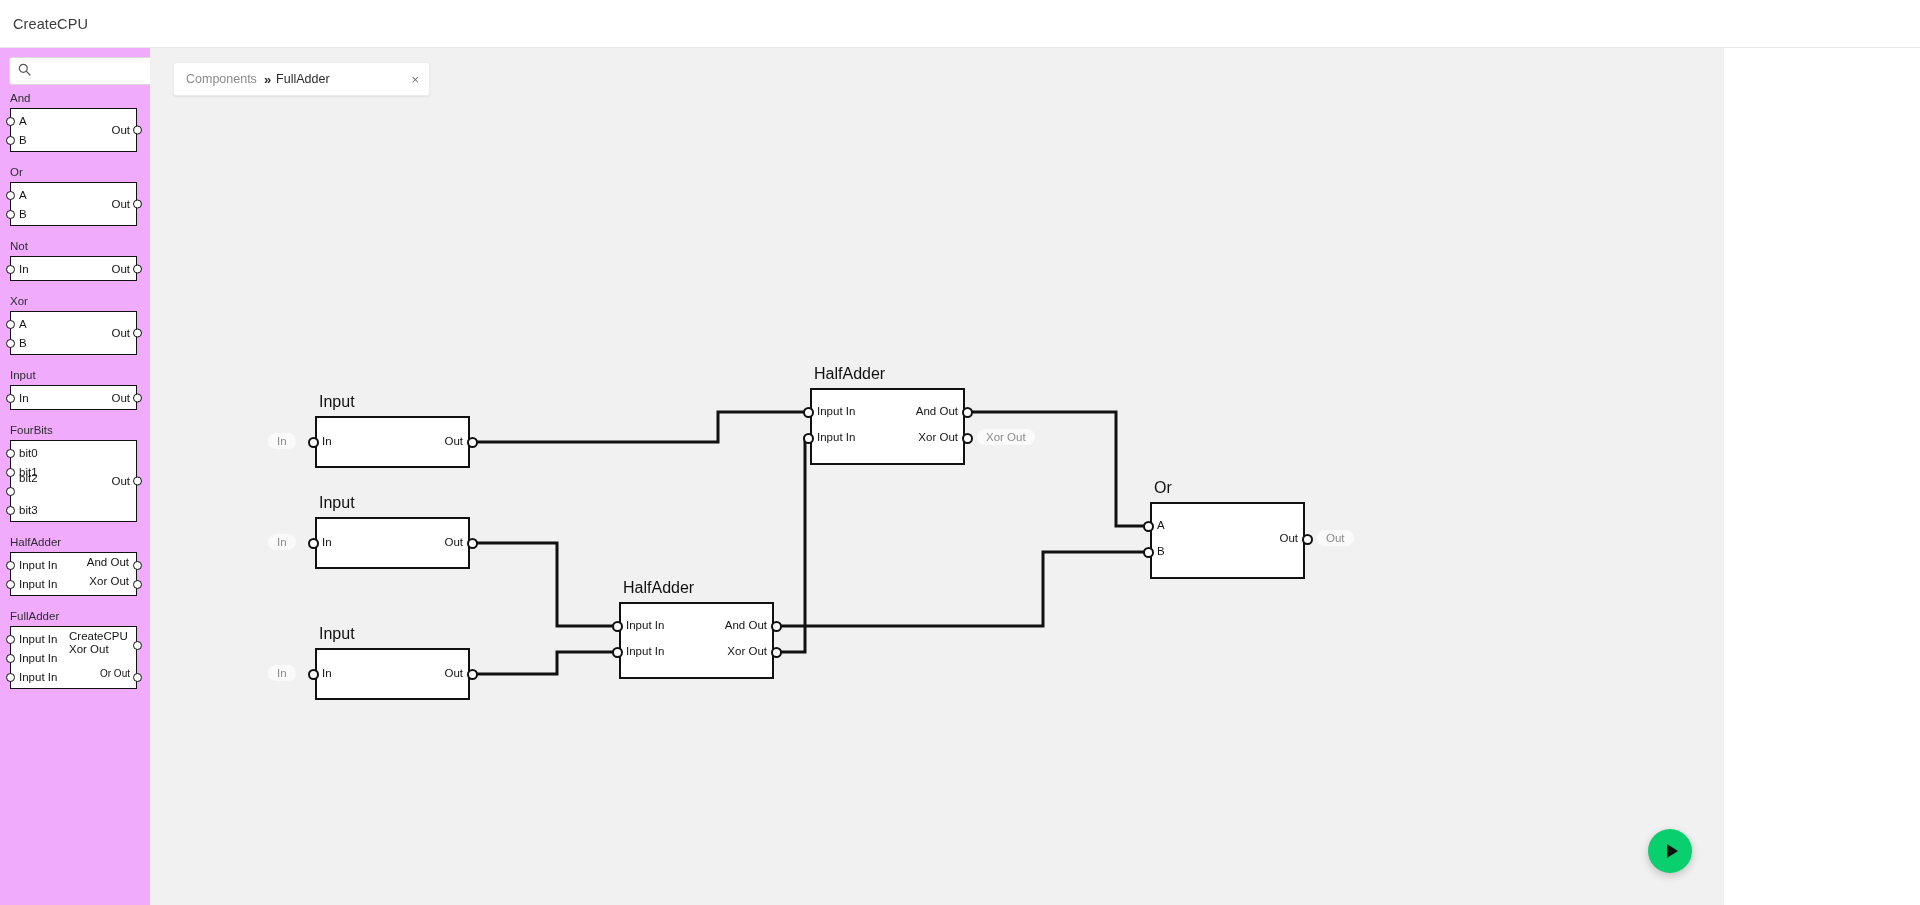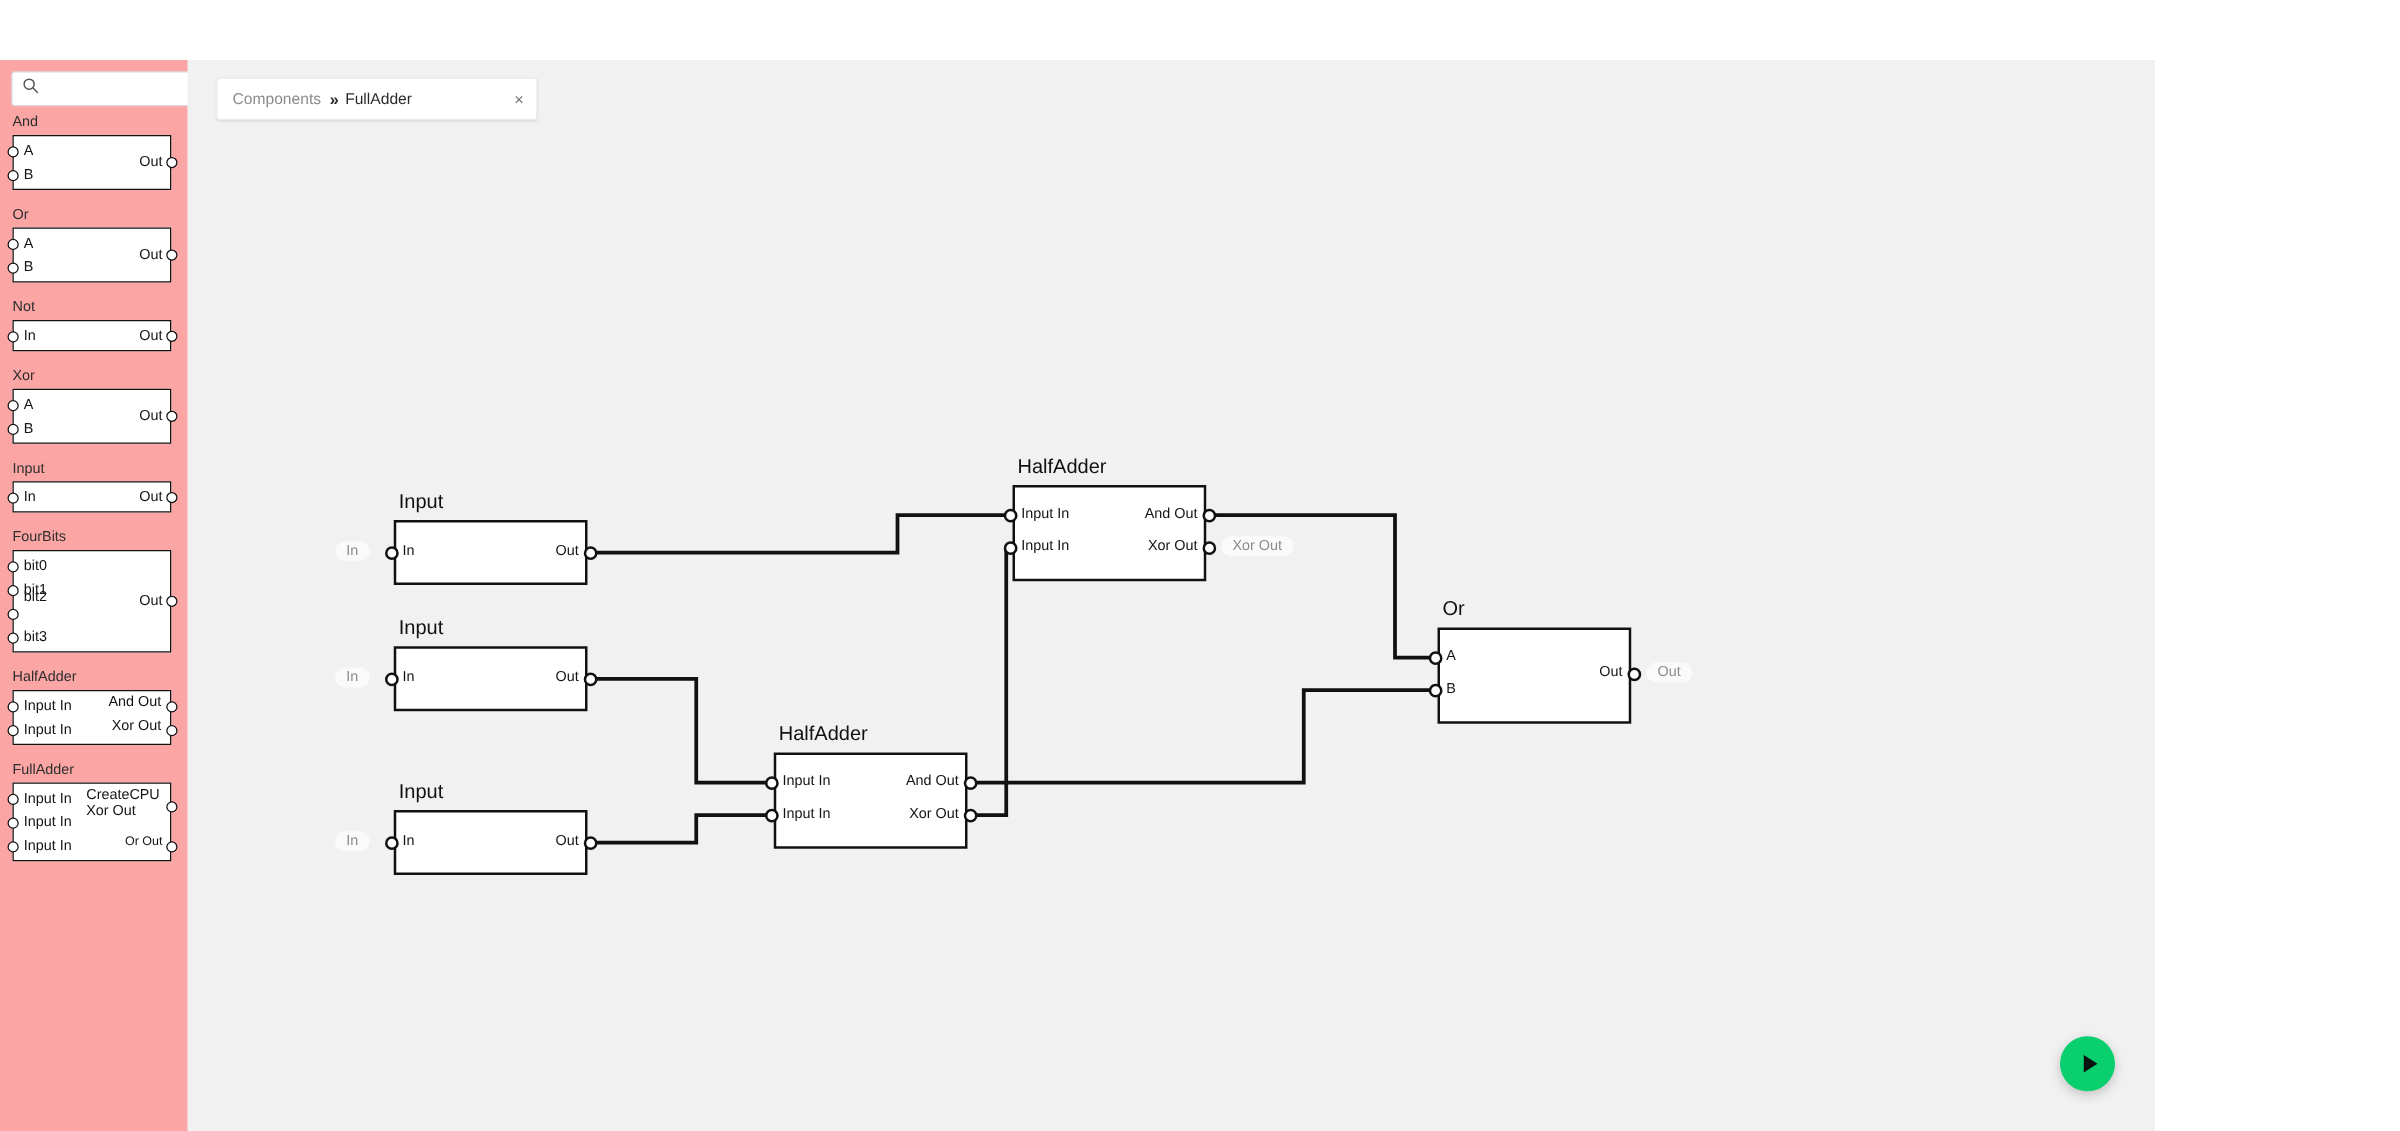--- a/index.html
+++ b/index.html
@@ -26,21 +26,21 @@
     margin-left: 13px;
     font-size: 14.5px;
     color: #3c3c3c;
     letter-spacing: .1px;
   }
 
   
   #sidebar {
     position: absolute; left: 0; top: 48px;
     width: 172px; height: 857px;
-    background: #fca5a5;
+    background: #f0abfc;
     border-right: 1px solid #dcdcdc;
     overflow: hidden;
   }
   .search-wrap { padding: 9px 9px 0 9px; }
   .search-box {
     position: relative;
     height: 28px;
     border: 1px solid #d9d9d9;
     border-radius: 3px;
     background: #fff;
@@ -178,20 +178,23 @@
     border-top: 7px solid transparent;
     border-bottom: 7px solid transparent;
     margin-left: 4px;
   }
 </style>
 </head>
 <body>
 
 <div id="app">
 
+  <div id="header">
+    <div class="title">CreateCPU</div>
+  </div>
 
   <div id="sidebar">
     <div class="search-wrap">
       <div class="search-box">
         <span class="mag">
           <svg width="13" height="13" viewBox="0 0 13 13">
             <circle cx="5.3" cy="5.3" r="4.0" fill="none" stroke="#555" stroke-width="1.2"></circle>
             <line x1="8.4" y1="8.4" x2="12" y2="12" stroke="#555" stroke-width="1.2" stroke-linecap="round"></line>
           </svg>
         </span>

